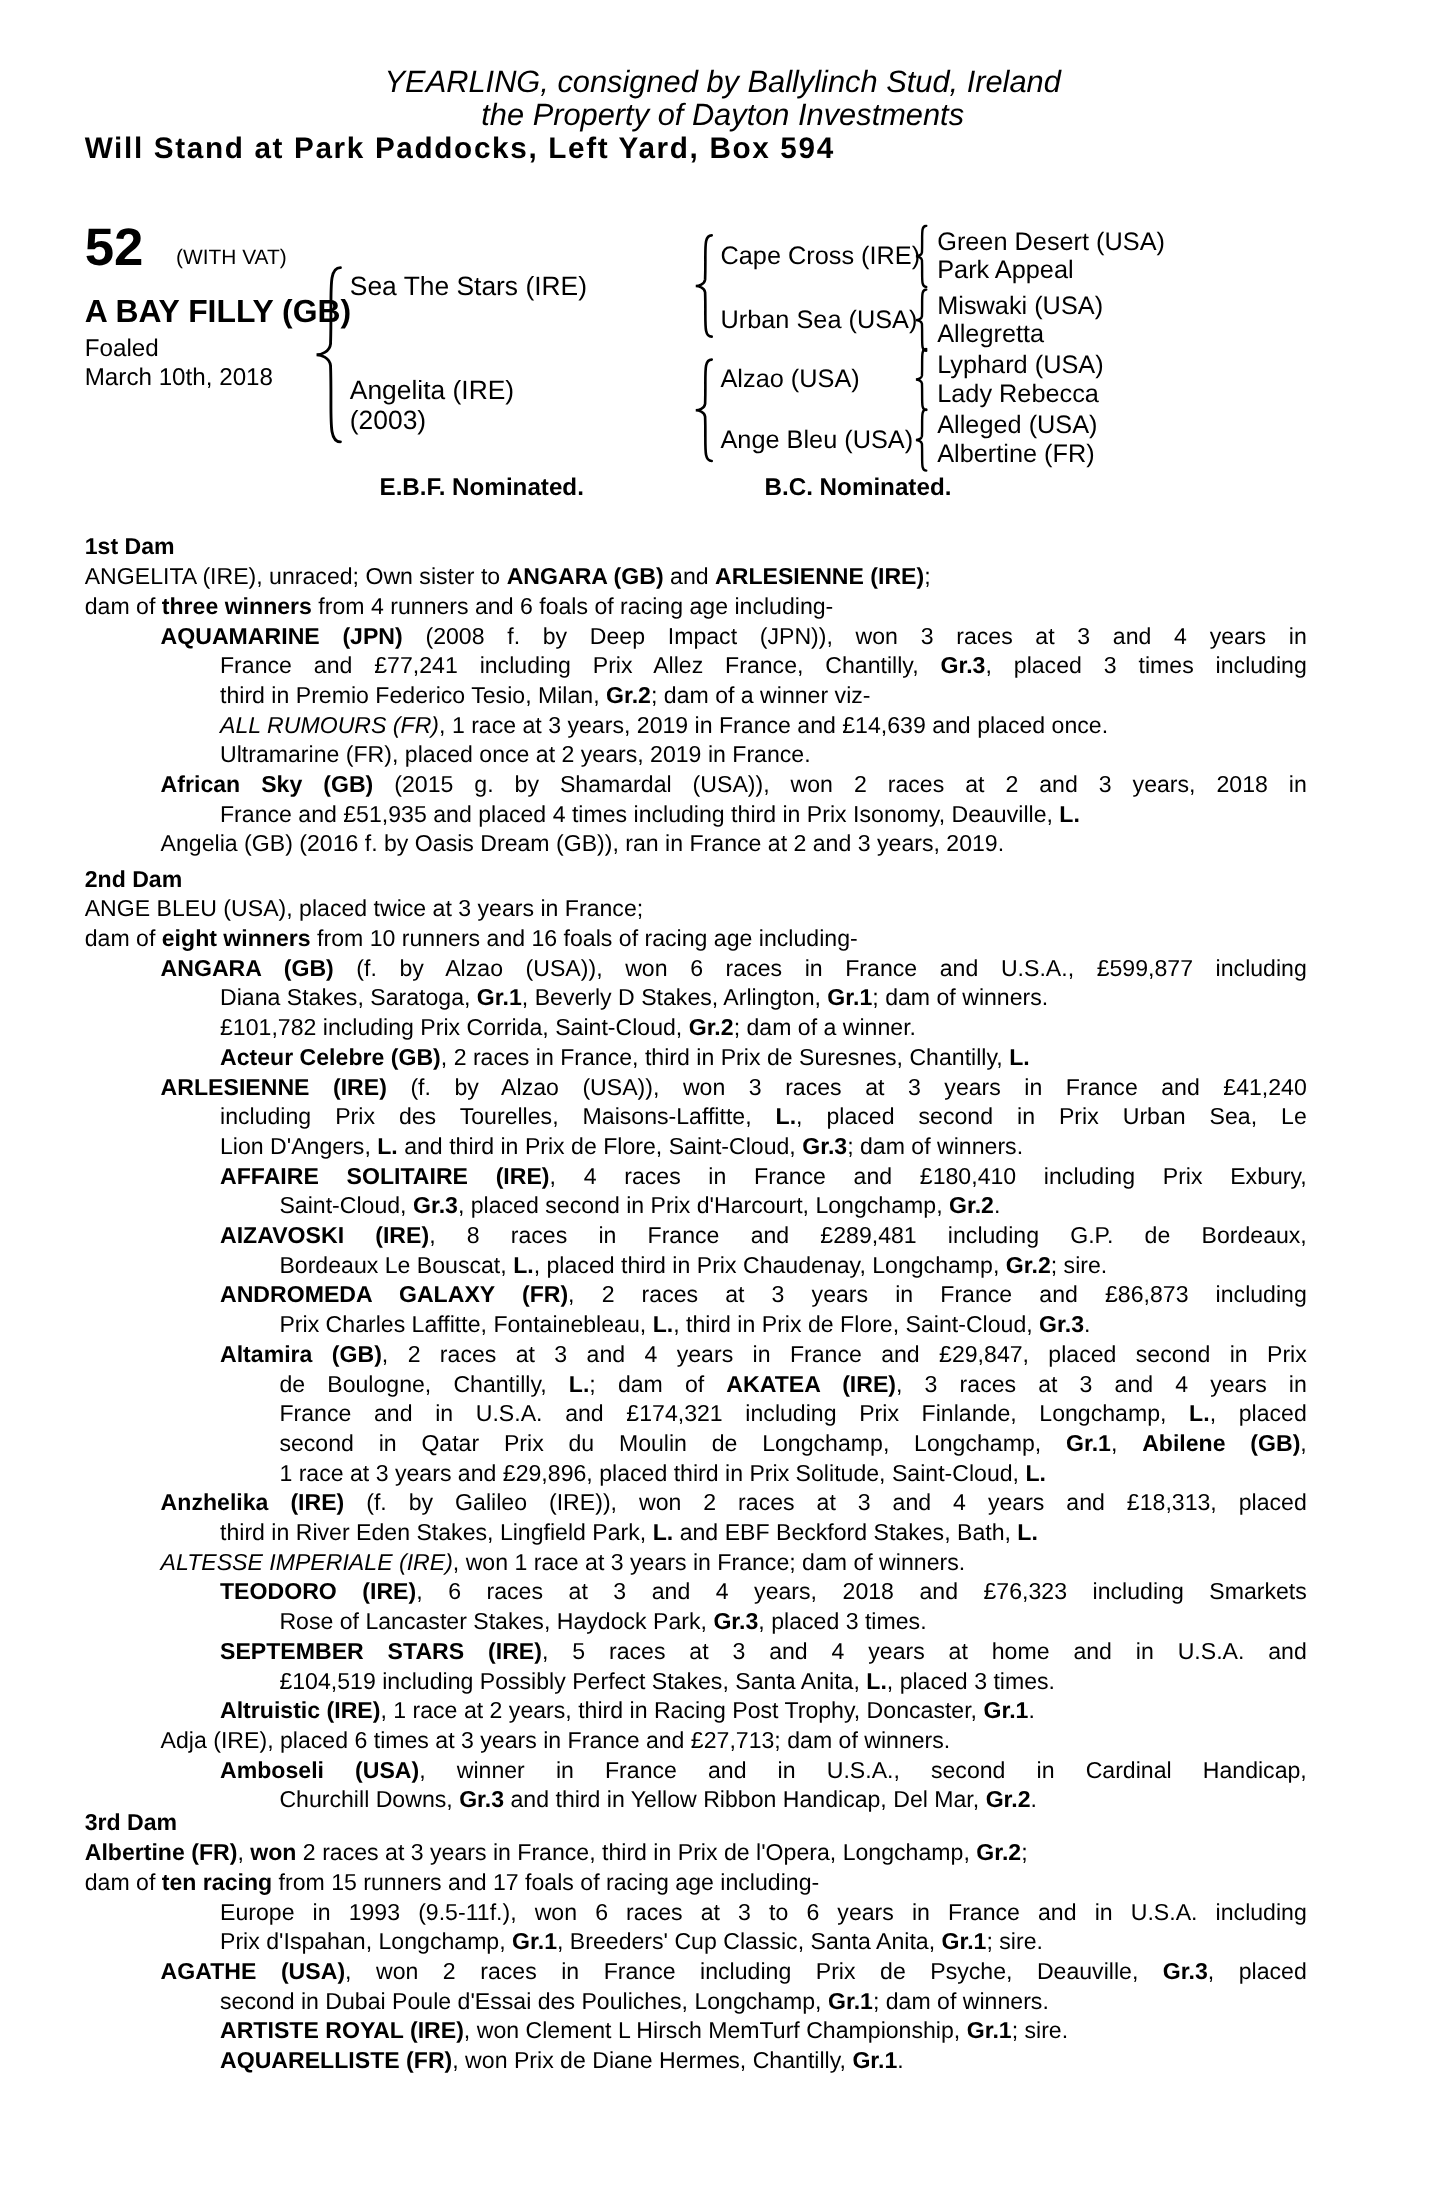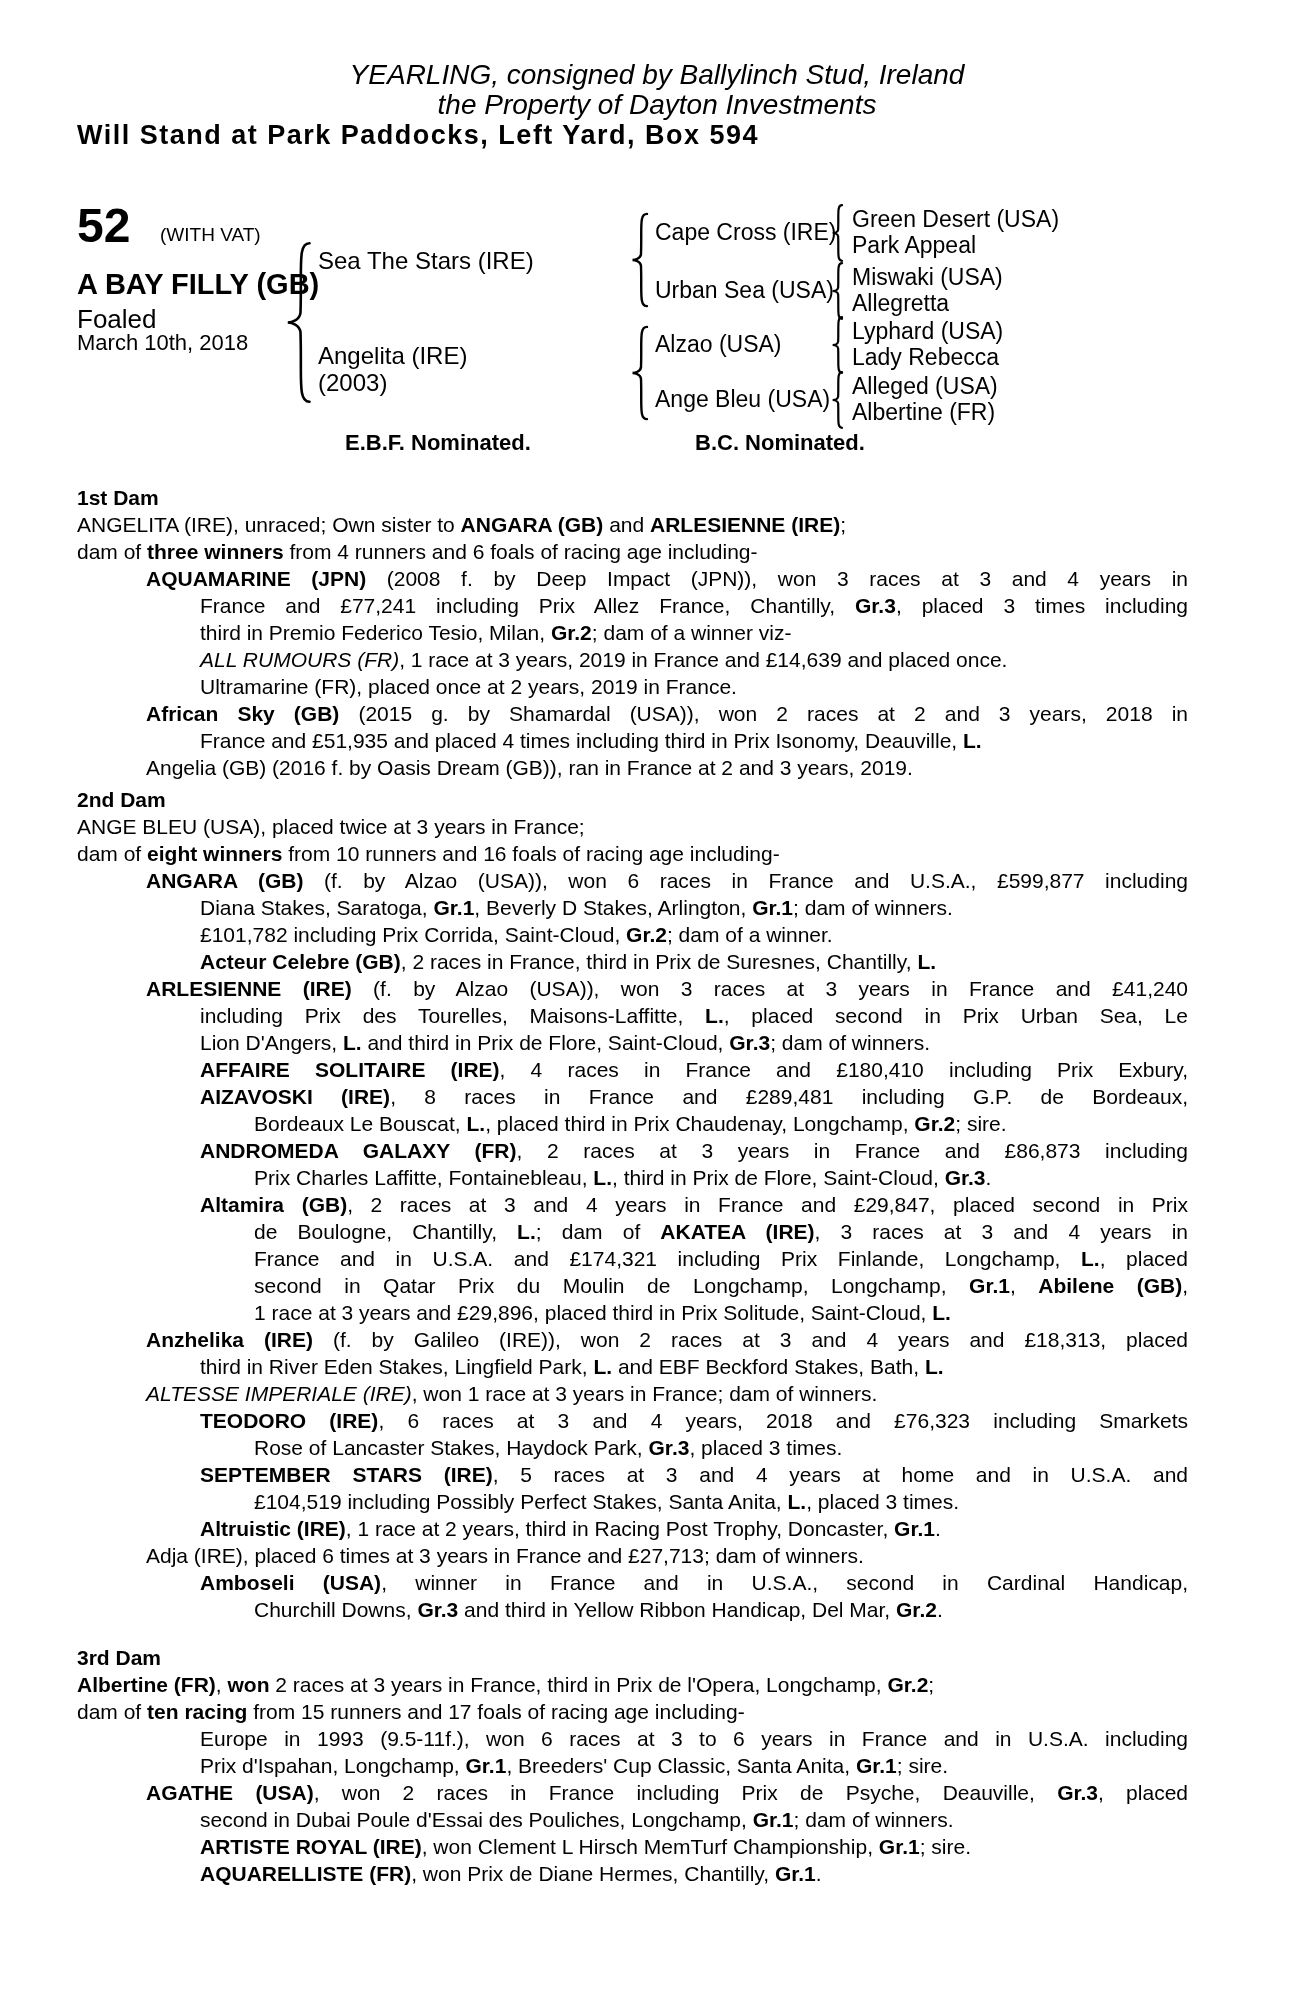--- a/index.html
+++ b/index.html
@@ -9,21 +9,21 @@
   .hdr-line1,.hdr-line2{position:absolute;left:0;width:1314px;text-align:center;
         font-style:italic;font-size:28px;line-height:30px;}
   .hdr-line1{top:60px;}
   .hdr-line2{top:90px;}
   .hdr-line3{position:absolute;left:77px;top:120px;font-weight:bold;font-size:27px;letter-spacing:1.5px;}
   
   .ped{position:absolute;white-space:nowrap;}
   .lot-number{left:77px;top:202px;font-size:48px;font-weight:bold;line-height:48px;}
   .lot-vat{left:160px;top:224px;font-size:19px;}
   .lot-name{left:77px;top:268px;font-size:29px;font-weight:bold;}
-  .lot-foaled{left:77px;top:304px;font-size:26px;}
+  .lot-foaled{left:77px;top:304px;font-size:22px;}
   .lot-date{left:77px;top:330px;font-size:22px;}
   .gen2{left:318px;font-size:24px;}
   .gen3{left:655px;font-size:23px;}
   .gen4{left:852px;font-size:23px;}
   .sea{top:247px;} .angelita{top:342px;} .angyear{top:369px;}
   .cape{top:219px;} .urban{top:277px;} .alzao{top:331px;} .angebleu{top:386px;}
   .gg0{top:206px;} .gg1{top:232px;} .gg2{top:264px;} .gg3{top:290px;}
   .gg4{top:318px;} .gg5{top:344px;} .gg6{top:373px;} .gg7{top:399px;}
   .nom{position:absolute;top:430px;font-size:22px;font-weight:bold;white-space:nowrap;}
   .nom-ebf{left:345px;} .nom-bc{left:695px;}
@@ -168,20 +168,21 @@
         <div class="para lvl2">
           <div class="ln first"><span class="b">Acteur Celebre (GB)</span><span>, 2 races in France, third in Prix de Suresnes, Chantilly, </span><span class="b">L.</span></div>
         </div>
         <div class="para lvl1">
           <div class="ln first jl"><span class="b">ARLESIENNE (IRE)</span><span> (f. by Alzao (USA)), won 3 races at 3 years in France and £41,240</span></div>
           <div class="ln jl"><span>including Prix des Tourelles, Maisons-Laffitte, </span><span class="b">L.</span><span>, placed second in Prix Urban Sea, Le</span></div>
           <div class="ln"><span>Lion D'Angers, </span><span class="b">L.</span><span> and third in Prix de Flore, Saint-Cloud, </span><span class="b">Gr.3</span><span>; dam of winners.</span></div>
         </div>
         <div class="para lvl2">
           <div class="ln first jl"><span class="b">AFFAIRE SOLITAIRE (IRE)</span><span>, 4 races in France and £180,410 including Prix Exbury,</span></div>
+          <div class="ln"><span>Saint-Cloud, </span><span class="b">Gr.3</span><span>, placed second in Prix d'Harcourt, Longchamp, </span><span class="b">Gr.2</span><span>.</span></div>
         </div>
         <div class="para lvl2">
           <div class="ln first jl"><span class="b">AIZAVOSKI (IRE)</span><span>, 8 races in France and £289,481 including G.P. de Bordeaux,</span></div>
           <div class="ln"><span>Bordeaux Le Bouscat, </span><span class="b">L.</span><span>, placed third in Prix Chaudenay, Longchamp, </span><span class="b">Gr.2</span><span>; sire.</span></div>
         </div>
         <div class="para lvl2">
           <div class="ln first jl"><span class="b">ANDROMEDA GALAXY (FR)</span><span>, 2 races at 3 years in France and £86,873 including</span></div>
           <div class="ln"><span>Prix Charles Laffitte, Fontainebleau, </span><span class="b">L.</span><span>, third in Prix de Flore, Saint-Cloud, </span><span class="b">Gr.3</span><span>.</span></div>
         </div>
         <div class="para lvl2">

